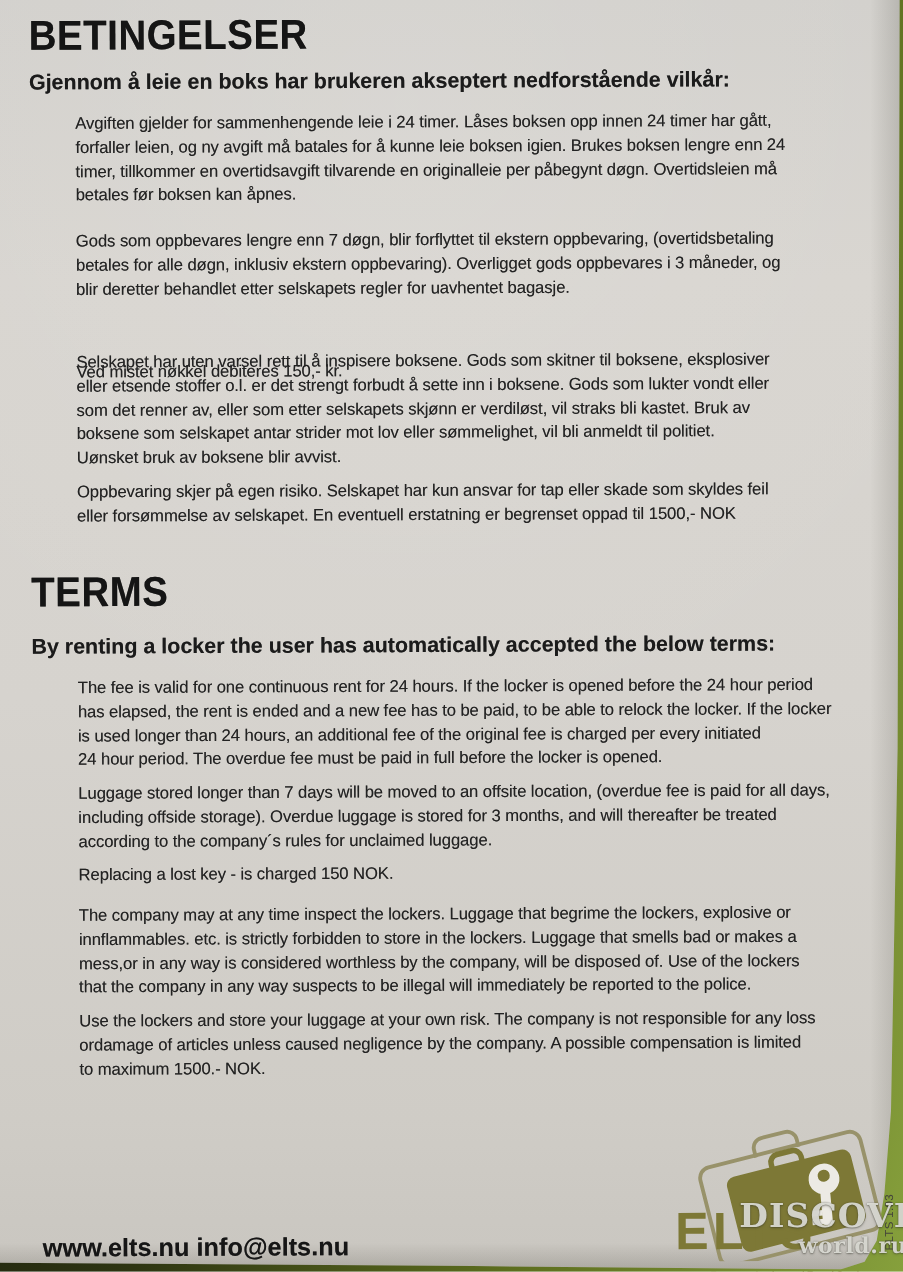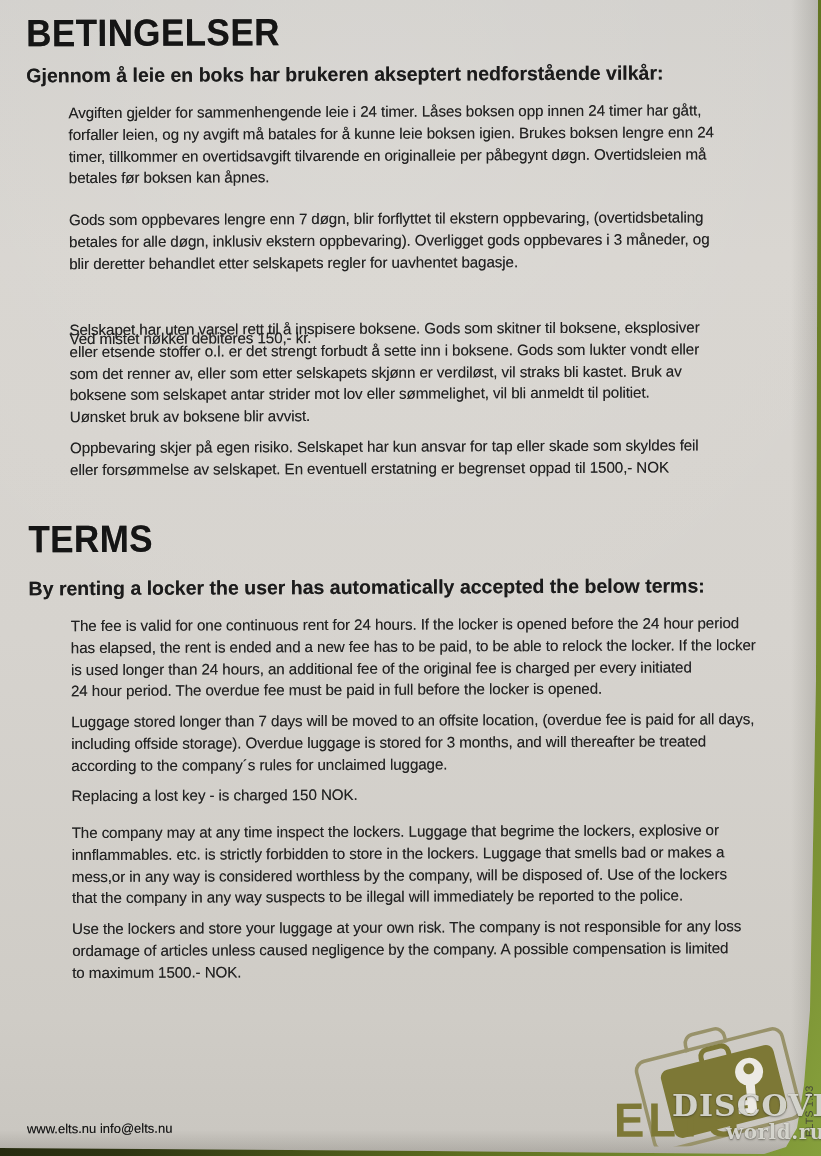--- a/index.html
+++ b/index.html
@@ -31,22 +31,22 @@
     font-weight:700;font-size:19.5px;line-height:1.2;color:#1b1b1b;
     text-shadow:0 0 .5px rgba(25,25,25,.55);white-space:pre-line;
   }
   .para{
     position:absolute;left:70px;margin:0;max-width:748px;
     font-weight:400;font-size:15.2px;line-height:21.8px;color:#222;
     letter-spacing:-0.1px;white-space:pre-line;
     text-shadow:0 0 .5px rgba(34,34,34,.5);
   }
   .footer-line{
-    position:absolute;left:24px;top:1120px;
-    font-weight:400;font-size:13px;color:#161616;
+    position:absolute;left:36px;top:1120px;
+    font-weight:700;font-size:23px;color:#161616;
     text-shadow:0 0 .5px rgba(20,20,20,.55);
   }
   .suitcase-wrap{position:absolute;left:604px;top:1018px;width:200px;height:130px;}
   .elts-word{
     position:absolute;left:611px;top:1098px;margin:0;
     font-weight:700;font-size:48px;line-height:1;color:#7d7836;
     letter-spacing:4px;transform:scaleX(.95);transform-origin:0 0;
   }
   .elts-tagline{
     position:absolute;left:630px;top:1143px;margin:13px;

